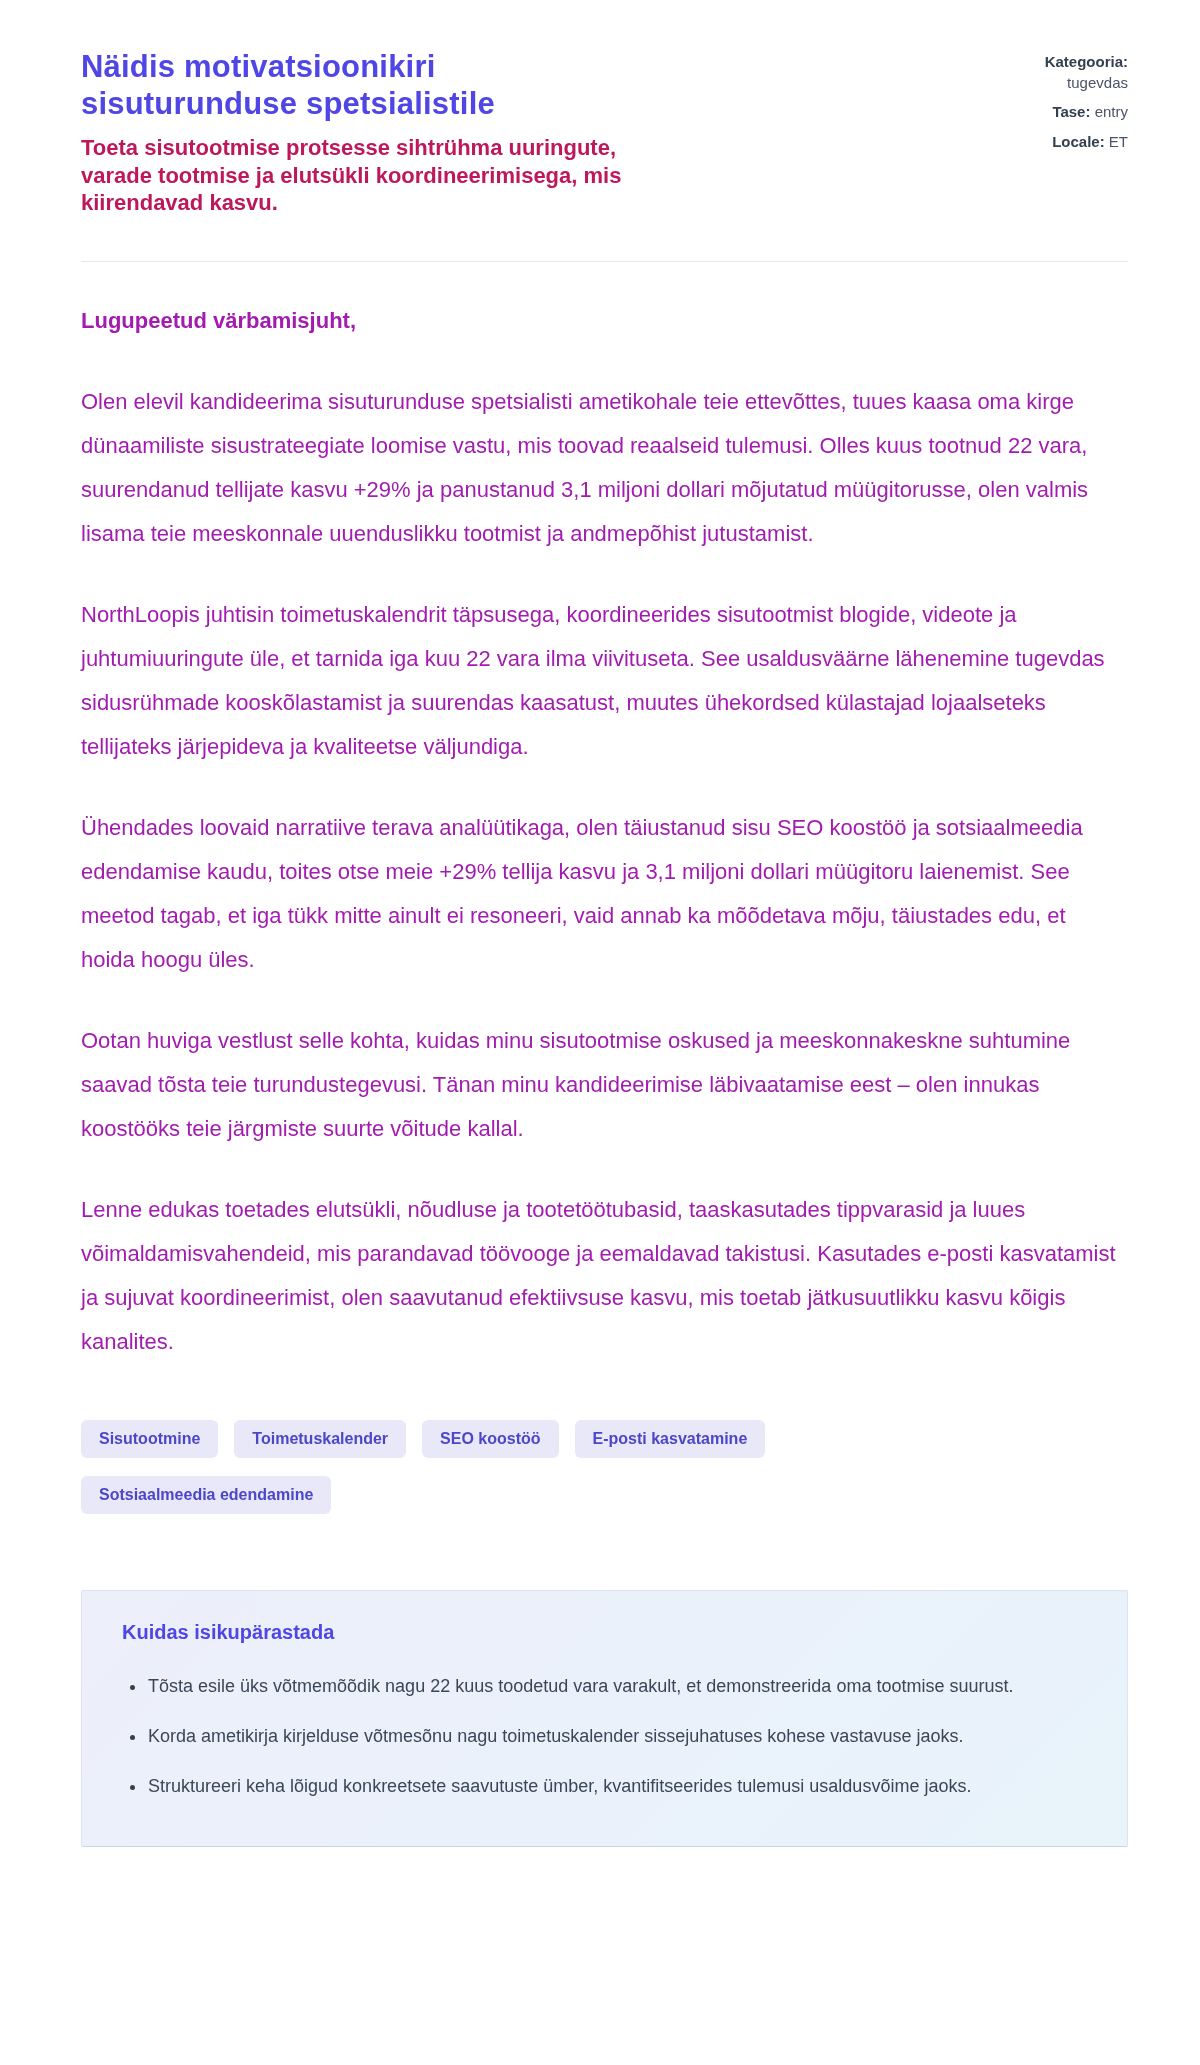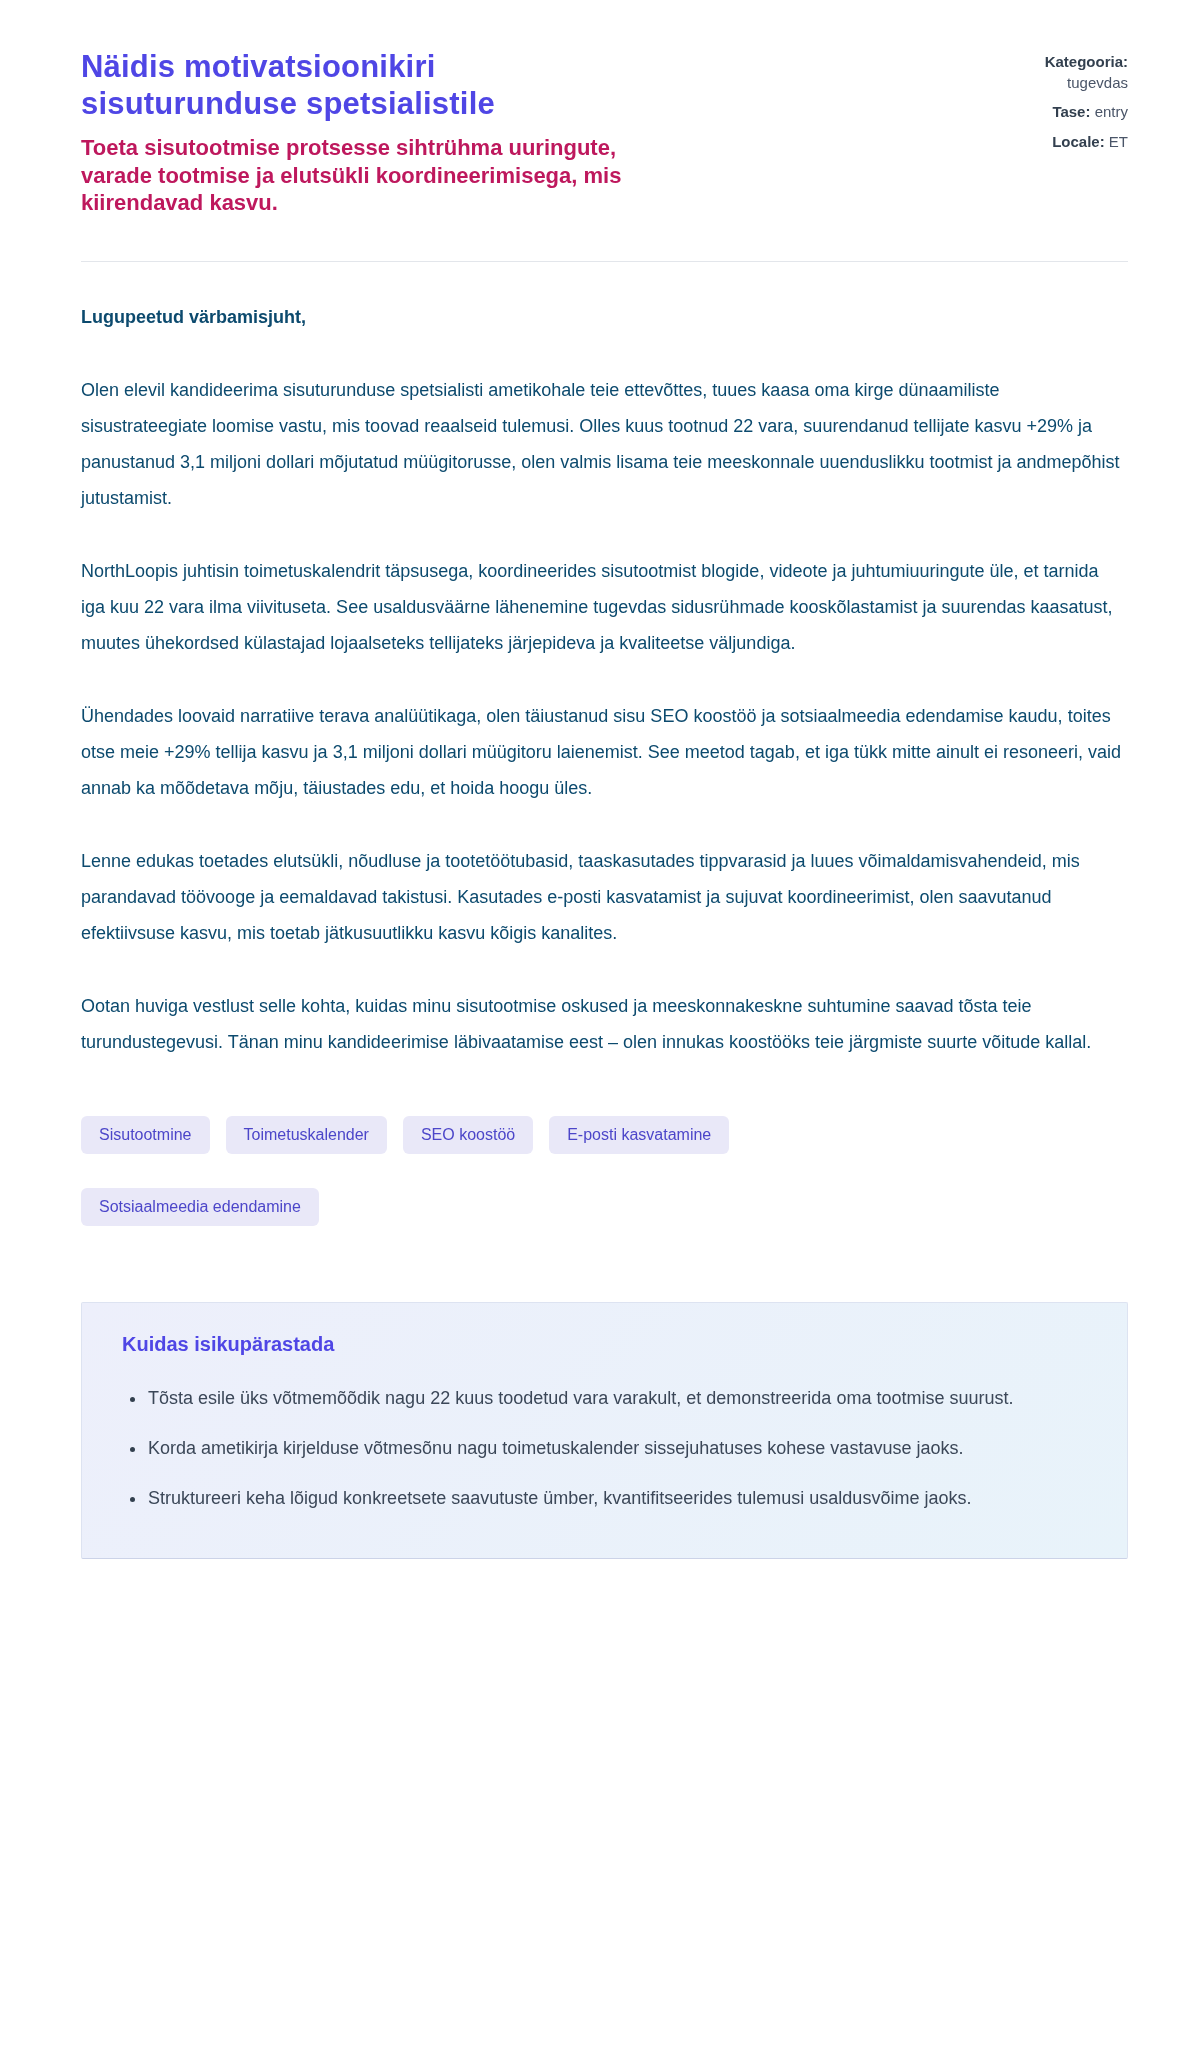--- a/index.html
+++ b/index.html
@@ -59,23 +59,23 @@
 
   
   .greeting {
     margin-top: 62px;
     color: #4f46e5;
     font-size: 19px;
     font-weight: 700;
   }
   .letter p {
     margin-top: 37px;
-    font-size: 18px;
+    font-size: 22px;
     line-height: 2;
-    color: #0c4a6e;
+    color: #a21caf;
     max-width: 1042px;
   }
 
   
   .signature { margin-top: 62px; }
   .signature-name {
     font-size: 19px;
     font-weight: 700;
     color: #1e2836;
   }
@@ -83,22 +83,23 @@
     margin-top: 17px;
     font-size: 18px;
     color: #4a5568;
   }
 
   
   .tags {
     margin-top: 56px;
     display: flex;
     flex-wrap: wrap;
-    gap: 34px 16px;
+    gap: 18px 16px;
     max-width: 760px;
+    font-weight: bold;
   }
   .tag-chip {
     background: #e9e8f8;
     color: #4c46c9;
     font-size: 16px;
     padding: 10px 18px;
     border-radius: 6px;
     white-space: nowrap;
   }
 
@@ -158,22 +159,22 @@
     </aside>
   </header>
 
   <hr class="top-divider">
 
   <section class="letter">
     <p class="greeting">Lugupeetud värbamisjuht,</p>
     <p>Olen elevil kandideerima sisuturunduse spetsialisti ametikohale teie ettevõttes, tuues kaasa oma kirge dünaamiliste sisustrateegiate loomise vastu, mis toovad reaalseid tulemusi. Olles kuus tootnud 22 vara, suurendanud tellijate kasvu +29% ja panustanud 3,1 miljoni dollari mõjutatud müügitorusse, olen valmis lisama teie meeskonnale uuenduslikku tootmist ja andmepõhist jutustamist.</p>
     <p>NorthLoopis juhtisin toimetuskalendrit täpsusega, koordineerides sisutootmist blogide, videote ja juhtumiuuringute üle, et tarnida iga kuu 22 vara ilma viivituseta. See usaldusväärne lähenemine tugevdas sidusrühmade kooskõlastamist ja suurendas kaasatust, muutes ühekordsed külastajad lojaalseteks tellijateks järjepideva ja kvaliteetse väljundiga.</p>
     <p>Ühendades loovaid narratiive terava analüütikaga, olen täiustanud sisu SEO koostöö ja sotsiaalmeedia edendamise kaudu, toites otse meie +29% tellija kasvu ja 3,1 miljoni dollari müügitoru laienemist. See meetod tagab, et iga tükk mitte ainult ei resoneeri, vaid annab ka mõõdetava mõju, täiustades edu, et hoida hoogu üles.</p>
+    <p>Ootan huviga vestlust selle kohta, kuidas minu sisutootmise oskused ja meeskonnakeskne suhtumine saavad tõsta teie turundustegevusi. Tänan minu kandideerimise läbivaatamise eest – olen innukas koostööks teie järgmiste suurte võitude kallal.</p>
     <p>Lenne edukas toetades elutsükli, nõudluse ja tootetöötubasid, taaskasutades tippvarasid ja luues võimaldamisvahendeid, mis parandavad töövooge ja eemaldavad takistusi. Kasutades e-posti kasvatamist ja sujuvat koordineerimist, olen saavutanud efektiivsuse kasvu, mis toetab jätkusuutlikku kasvu kõigis kanalites.</p>
-    <p>Ootan huviga vestlust selle kohta, kuidas minu sisutootmise oskused ja meeskonnakeskne suhtumine saavad tõsta teie turundustegevusi. Tänan minu kandideerimise läbivaatamise eest – olen innukas koostööks teie järgmiste suurte võitude kallal.</p>
   </section>
 
 
   <section class="tags">
     <span class="tag-chip">Sisutootmine</span>
     <span class="tag-chip">Toimetuskalender</span>
     <span class="tag-chip">SEO koostöö</span>
     <span class="tag-chip">E-posti kasvatamine</span>
     <span class="tag-chip">Sotsiaalmeedia edendamine</span>
   </section>

